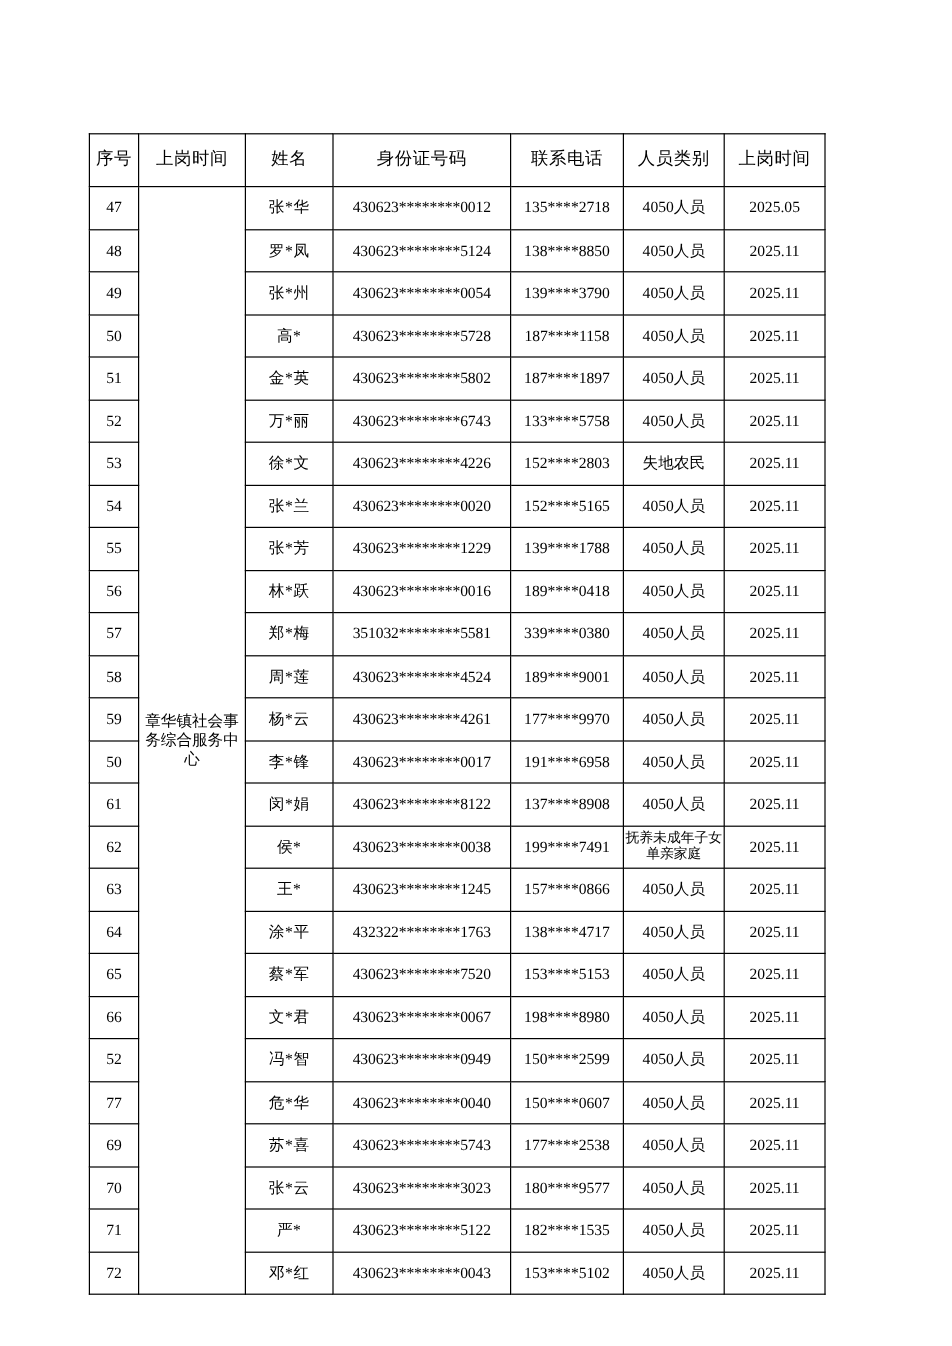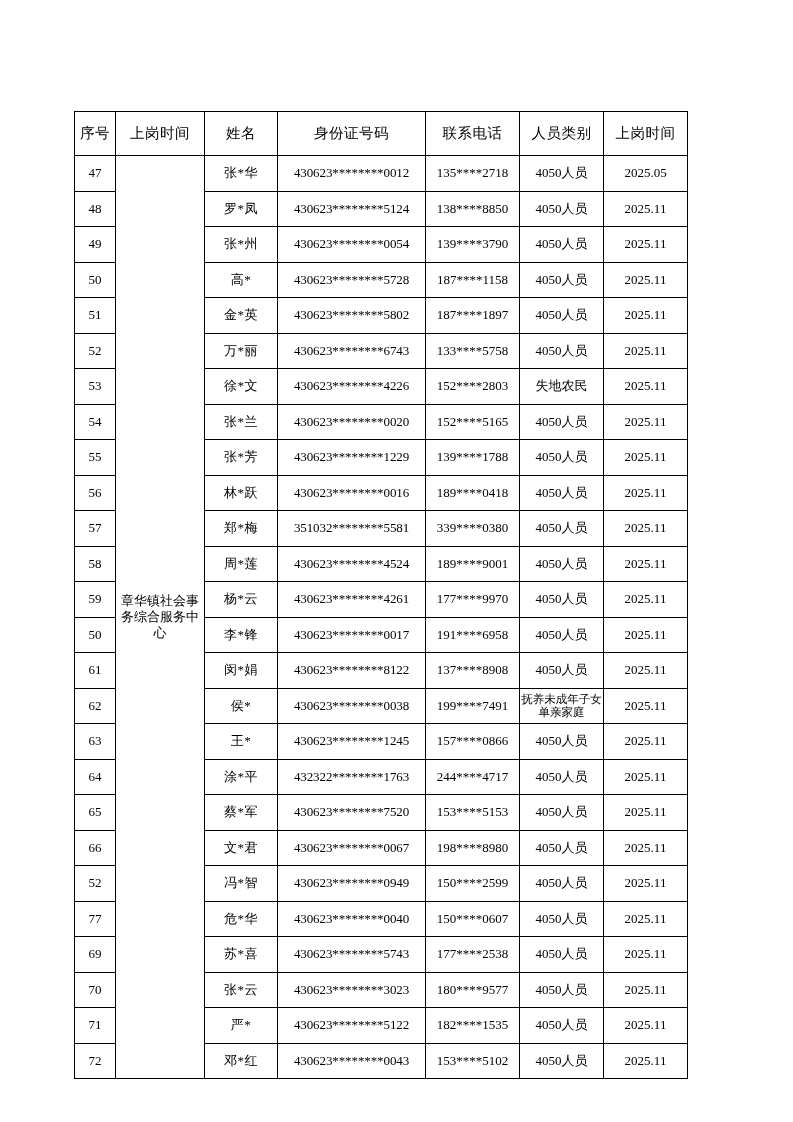--- a/index.html
+++ b/index.html
@@ -232,21 +232,21 @@
           <td class="cell-name">王*</td>
           <td class="cell-id">430623********1245</td>
           <td class="cell-phone">157****0866</td>
           <td class="cell-type">4050人员</td>
           <td class="cell-date">2025.11</td>
         </tr>
         <tr>
           <td class="cell-seq">64</td>
           <td class="cell-name">涂*平</td>
           <td class="cell-id">432322********1763</td>
-          <td class="cell-phone">244****4717</td>
+          <td class="cell-phone">138****4717</td>
           <td class="cell-type">4050人员</td>
           <td class="cell-date">2025.11</td>
         </tr>
         <tr>
           <td class="cell-seq">65</td>
           <td class="cell-name">蔡*军</td>
           <td class="cell-id">430623********7520</td>
           <td class="cell-phone">153****5153</td>
           <td class="cell-type">4050人员</td>
           <td class="cell-date">2025.11</td>

